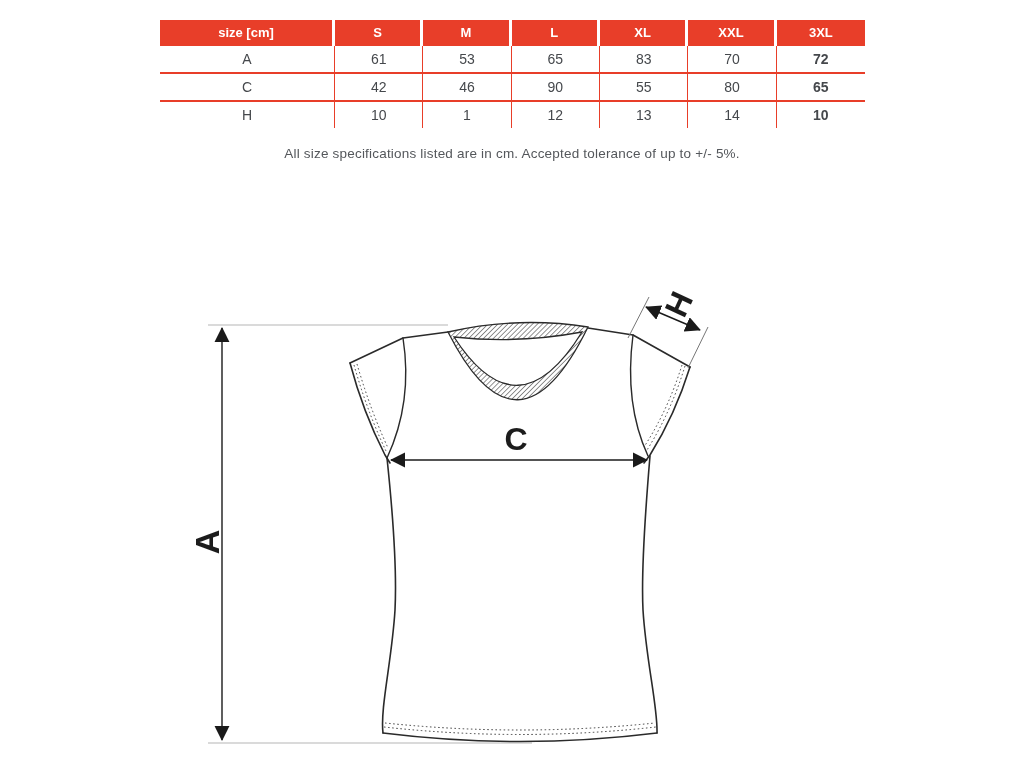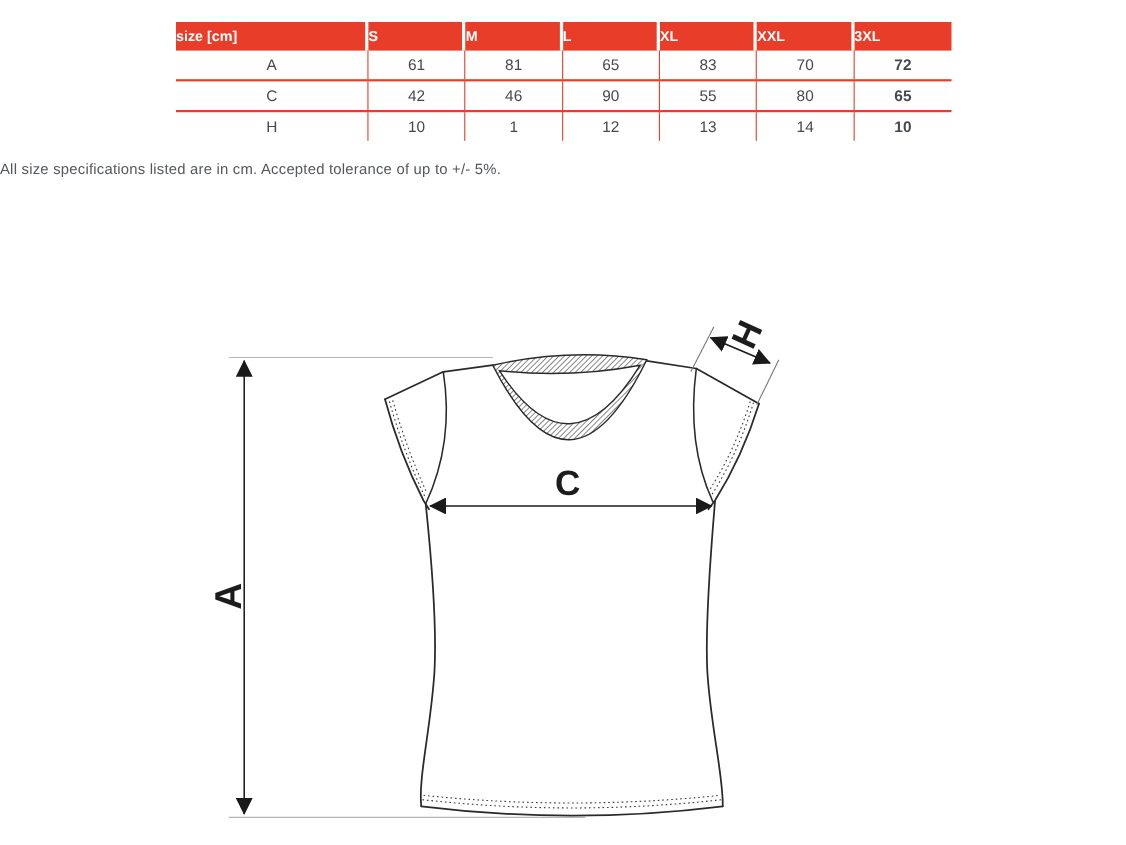--- a/index.html
+++ b/index.html
@@ -3,29 +3,29 @@
 <meta charset="utf-8">
 <style>
   html,body{margin:0;padding:0;background:#ffffff;width:1024px;height:768px;overflow:hidden;
     font-family:"Liberation Sans", sans-serif;}
   .stage{position:relative;width:1024px;height:768px;background:#fff;}
 
   
   .size-table{position:absolute;left:160px;top:20px;width:705px;}
   .trow{display:grid;grid-template-columns:175px repeat(6,1fr);}
   .thead .cell{background:#E83E29;color:#fff;font-size:13px;font-weight:bold;
-    height:26px;line-height:26px;border-right:3px solid #fff;}
+    height:26px;line-height:26px;text-align:center;border-right:3px solid #fff;}
   .thead .cell:last-child{border-right:none;}
   .tdata{border-top:2px solid #E83E29;}
   .tdata.first{border-top:none;}
   .tdata .cell{color:#45484c;font-size:14px;height:26px;line-height:26px;text-align:center;
     border-right:1.5px solid #E83E29;}
   .tdata .cell:last-child{border-right:none;font-weight:bold;}
 
-  .caption{position:absolute;left:0;top:146px;width:1024px;
+  .caption{position:absolute;left:0;top:146px;width:1024px;text-align:center;
     font-size:13.5px;color:#54575b;letter-spacing:.2px;}
 
   
   .diagram{position:absolute;left:180px;top:280px;width:560px;height:480px;}
   .dim-label{font-family:"Liberation Sans", sans-serif;font-weight:bold;fill:#1c1c1c;}
 </style>
 </head>
 <body>
 
 <div class="stage">
@@ -36,21 +36,21 @@
       <div class="cell">S</div>
       <div class="cell">M</div>
       <div class="cell">L</div>
       <div class="cell">XL</div>
       <div class="cell">XXL</div>
       <div class="cell">3XL</div>
     </div>
     <div class="trow tdata first">
       <div class="cell">A</div>
       <div class="cell">61</div>
-      <div class="cell">81</div>
+      <div class="cell">53</div>
       <div class="cell">65</div>
       <div class="cell">83</div>
       <div class="cell">70</div>
       <div class="cell">72</div>
     </div>
     <div class="trow tdata">
       <div class="cell">C</div>
       <div class="cell">42</div>
       <div class="cell">46</div>
       <div class="cell">90</div>

